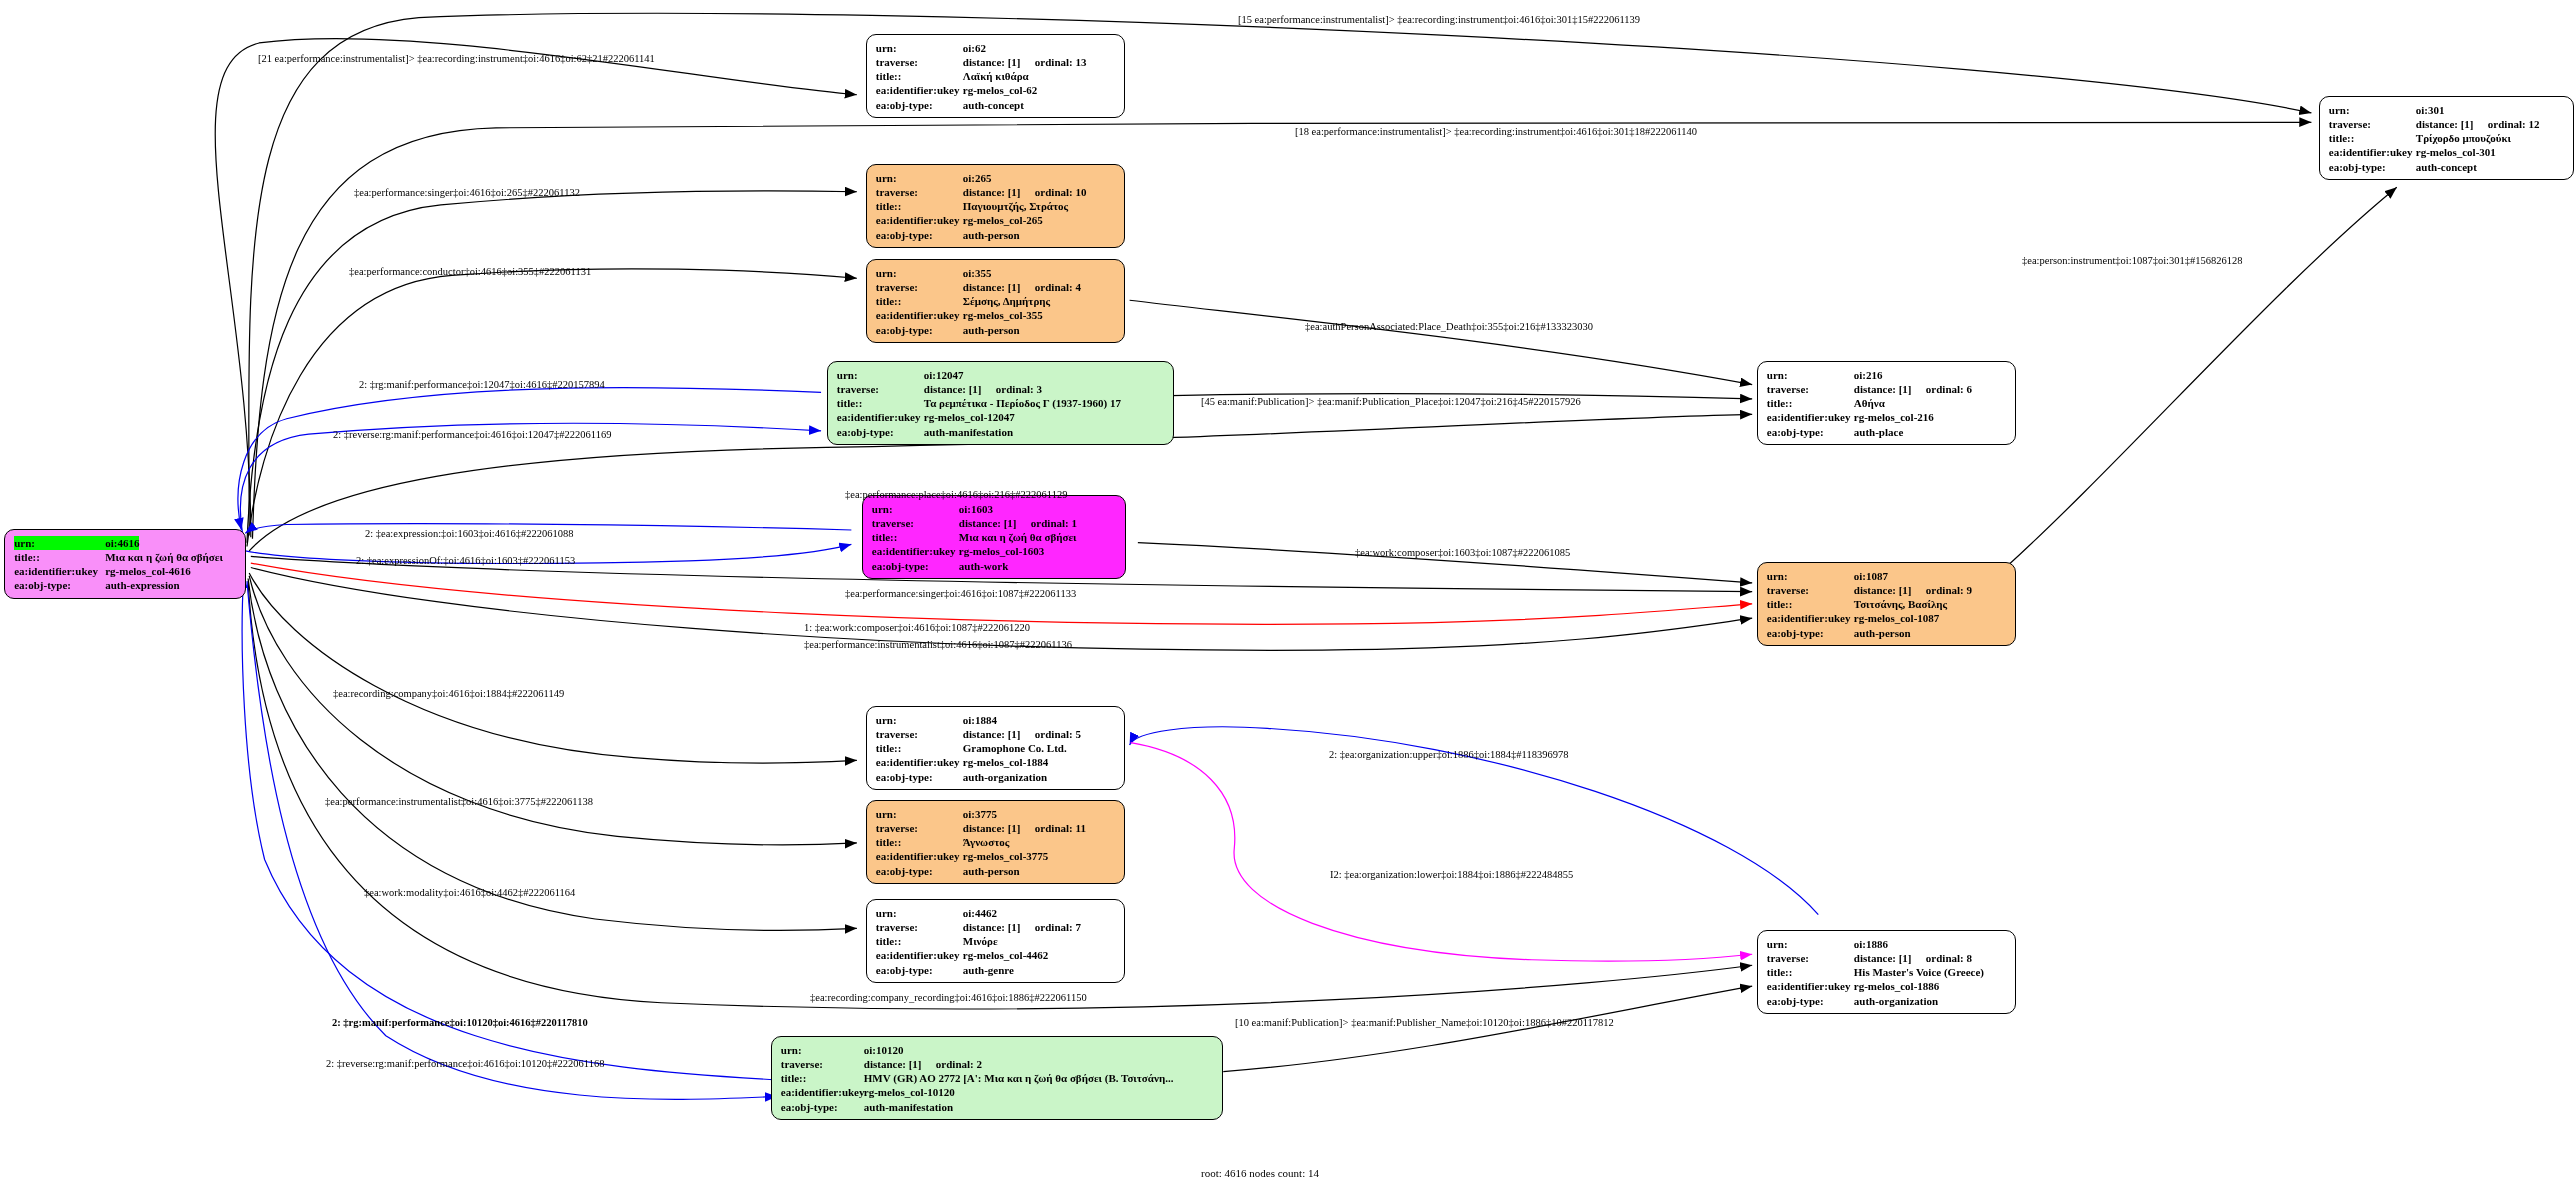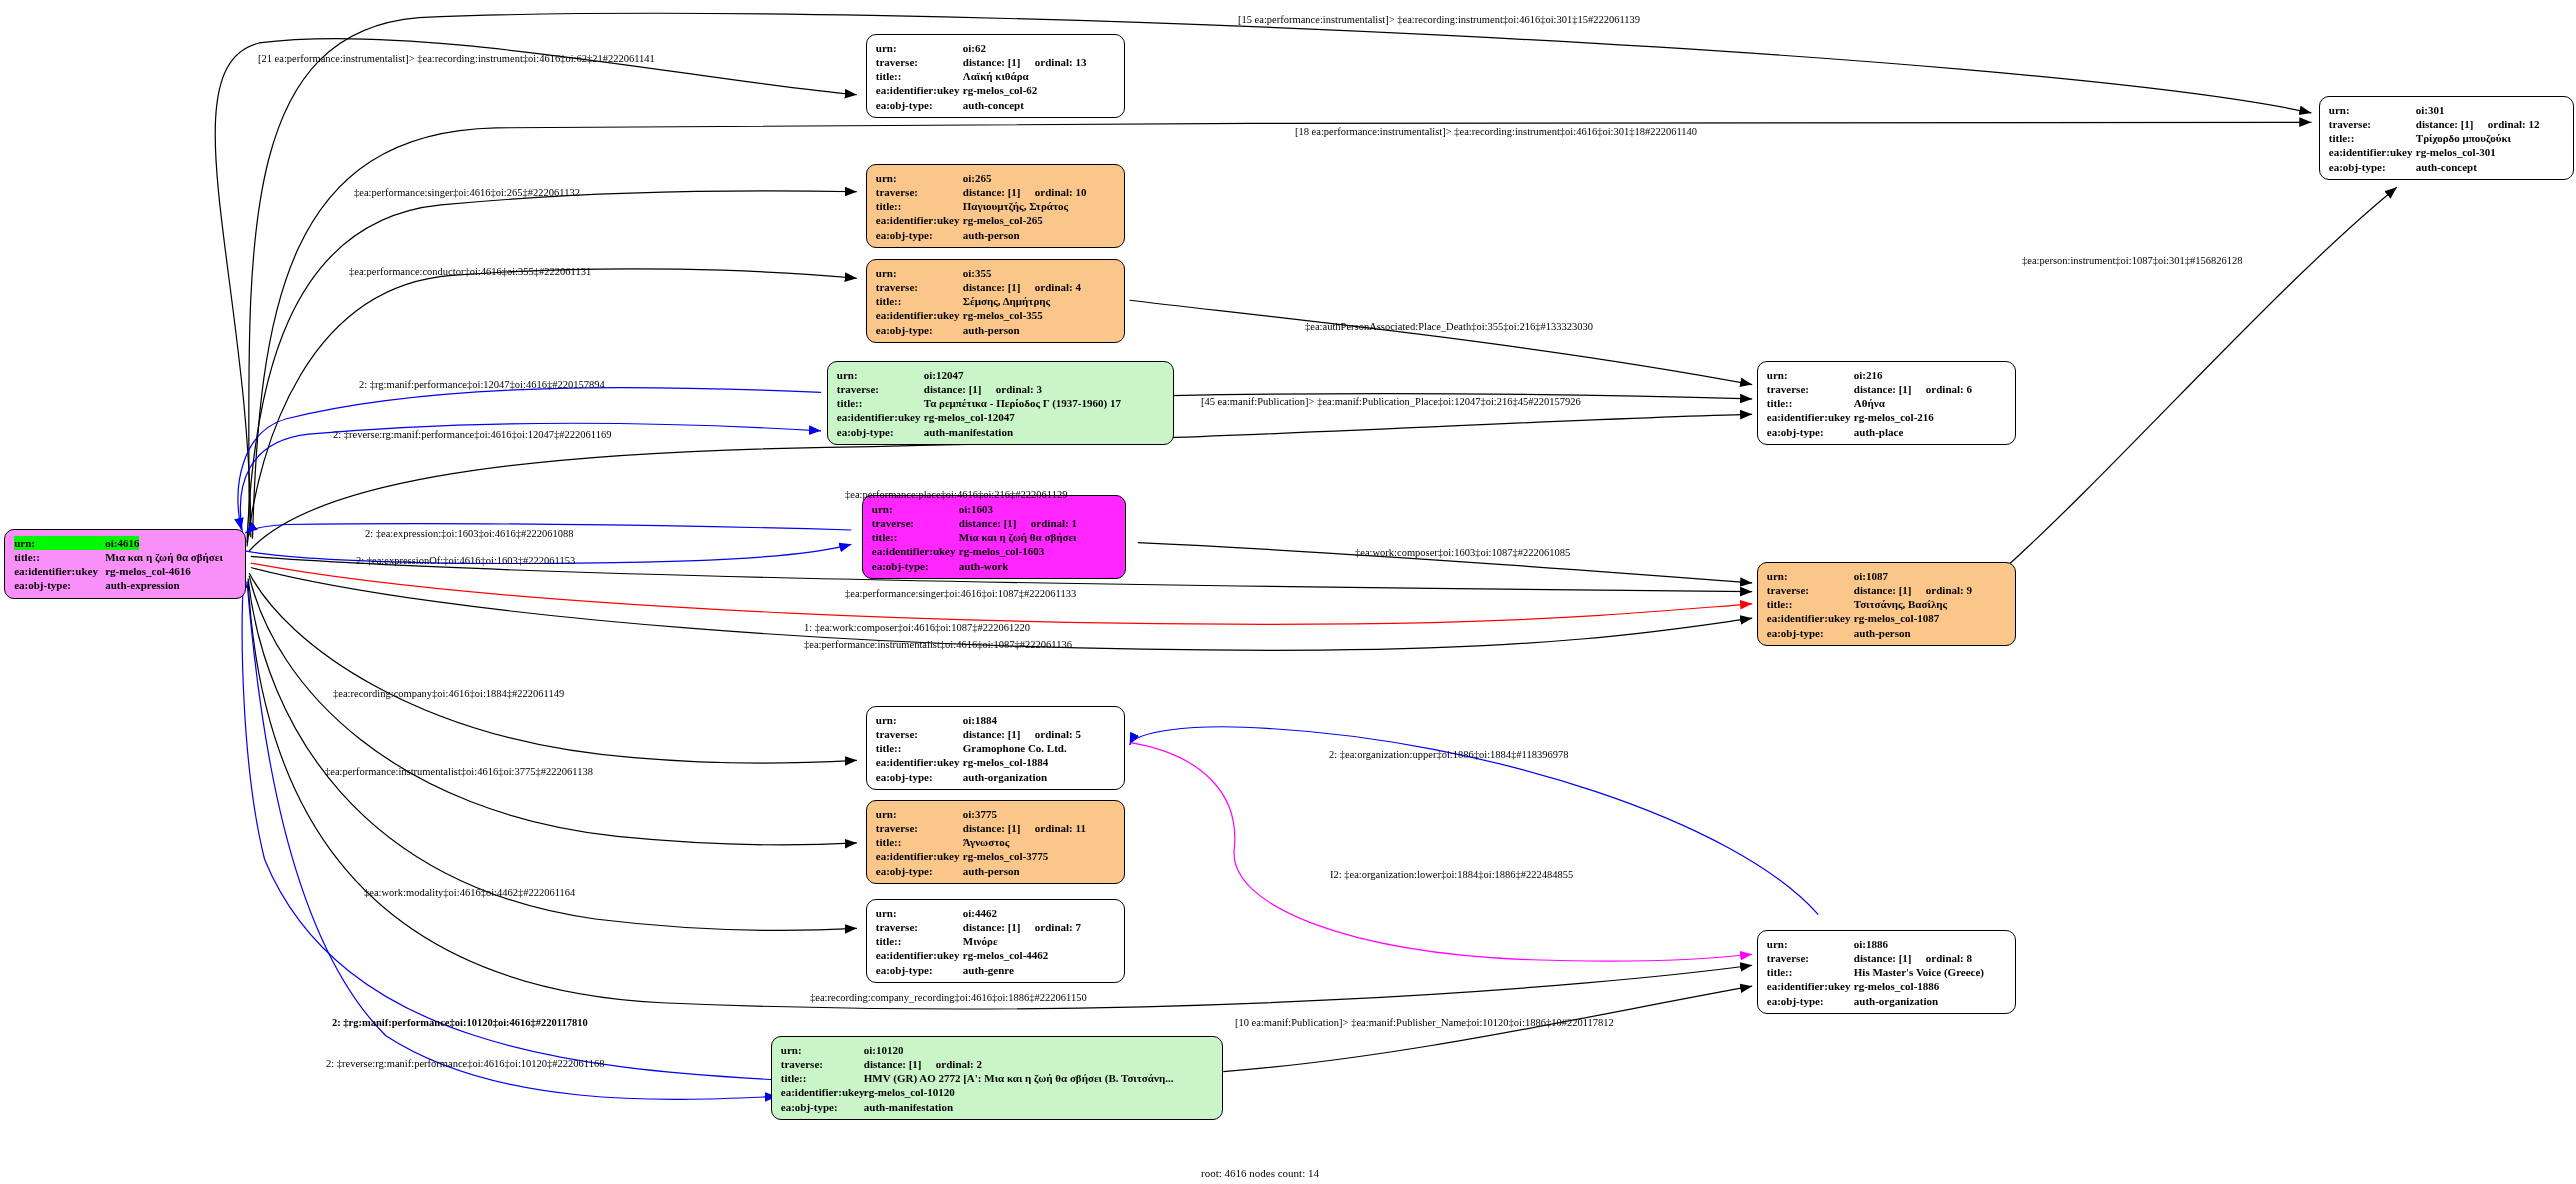--- a/index.html
+++ b/index.html
@@ -515,21 +515,21 @@
   <div class="edge-label" style="left:845px; top:453px;margin-top:36px;">‡ea:performance:place‡oi:4616‡oi:216‡#222061129</div>
   <div class="edge-label" style="left:2022px; top:255px;">‡ea:person:instrument‡oi:1087‡oi:301‡#156826128</div>
   <div class="edge-label" style="left:365px;  top:528px;">2: ‡ea:expression:‡oi:1603‡oi:4616‡#222061088</div>
   <div class="edge-label" style="left:1355px; top:547px;">‡ea:work:composer‡oi:1603‡oi:1087‡#222061085</div>
   <div class="edge-label" style="left:356px;  top:555px;">2: ‡ea:expressionOf:‡oi:4616‡oi:1603‡#222061153</div>
   <div class="edge-label" style="left:845px; top:588px;">‡ea:performance:singer‡oi:4616‡oi:1087‡#222061133</div>
   <div class="edge-label" style="left:804px; top:622px;">1: ‡ea:work:composer‡oi:4616‡oi:1087‡#222061220</div>
   <div class="edge-label" style="left:804px; top:639px;">‡ea:performance:instrumentalist‡oi:4616‡oi:1087‡#222061136</div>
   <div class="edge-label" style="left:333px;  top:688px;">‡ea:recording:company‡oi:4616‡oi:1884‡#222061149</div>
   <div class="edge-label" style="left:1329px; top:749px;">2: ‡ea:organization:upper‡oi:1886‡oi:1884‡#118396978</div>
-  <div class="edge-label" style="left:325px; top:766px;text-align:center;">‡ea:performance:instrumentalist‡oi:4616‡oi:3775‡#222061138</div>
+  <div class="edge-label" style="left:325px; top:796px;text-align:center;">‡ea:performance:instrumentalist‡oi:4616‡oi:3775‡#222061138</div>
   <div class="edge-label" style="left:1330px; top:869px;">I2: ‡ea:organization:lower‡oi:1884‡oi:1886‡#222484855</div>
   <div class="edge-label" style="left:364px;  top:887px;">‡ea:work:modality‡oi:4616‡oi:4462‡#222061164</div>
   <div class="edge-label" style="left:810px; top:992px;">‡ea:recording:company_recording‡oi:4616‡oi:1886‡#222061150</div>
   <div class="edge-label" style="left:332px;  top:1017px;font-weight:bold;">2: ‡rg:manif:performance‡oi:10120‡oi:4616‡#220117810</div>
   <div class="edge-label" style="left:1235px; top:1017px;">[10 ea:manif:Publication]&gt; ‡ea:manif:Publisher_Name‡oi:10120‡oi:1886‡10#220117812</div>
   <div class="edge-label" style="left:326px; top:1058px;">2: ‡reverse:rg:manif:performance‡oi:4616‡oi:10120‡#222061168</div>
 
   <div class="footer" style="left:1201px; top:1167px;">root: 4616 nodes count: 14</div>
 
 </div>

